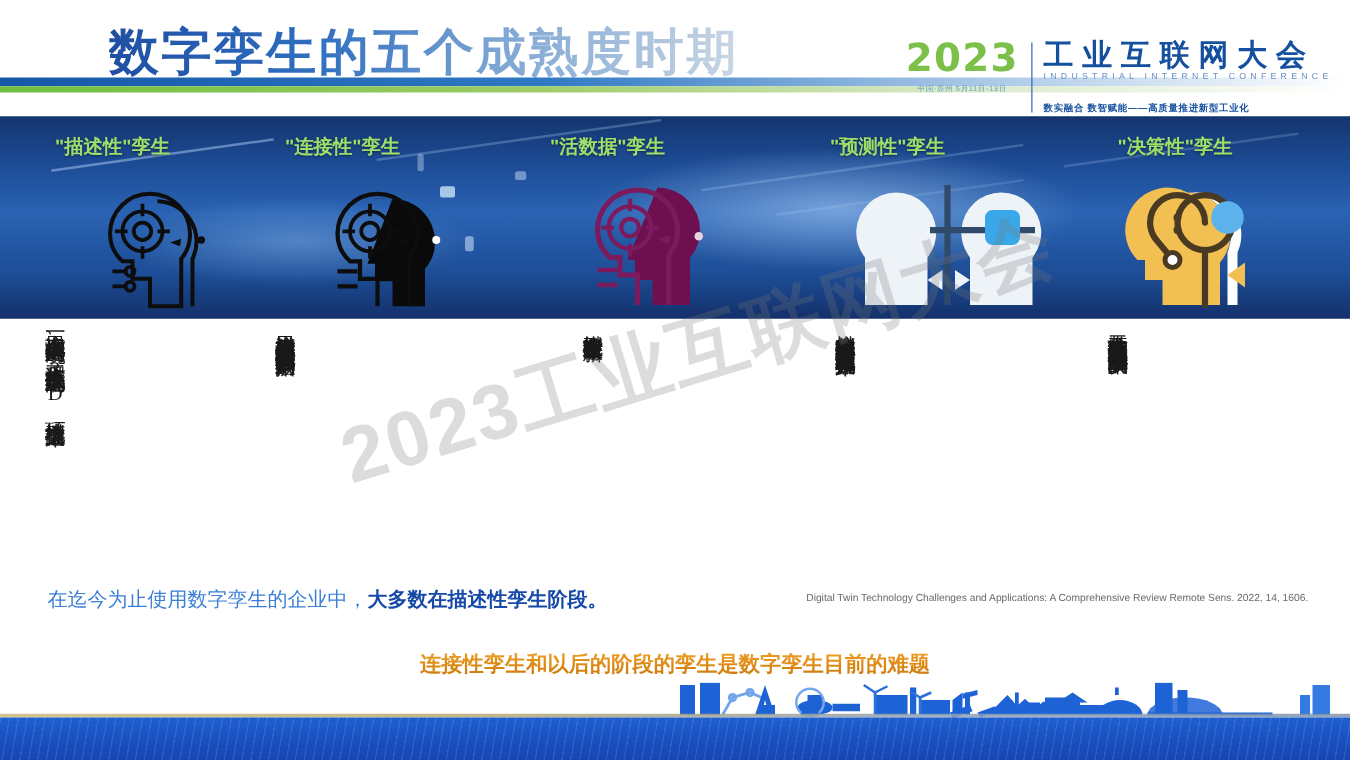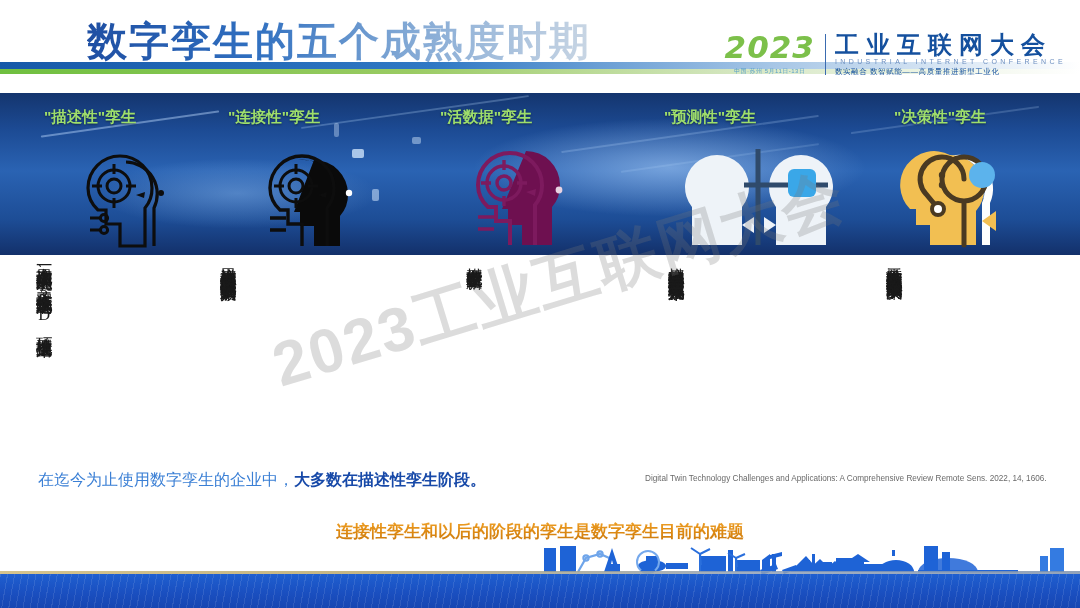--- a/index.html
+++ b/index.html
@@ -22,27 +22,27 @@
   }
   .hdr-rule{position:absolute;left:0;width:1080px;}
   .rule-blue{top:62px;height:7px;
     background:linear-gradient(90deg,#1558a8 0%,#2f78c4 40%,#a8c7e6 72%,#ffffff 100%);}
   .rule-green{top:69px;height:5px;
     background:linear-gradient(90deg,#6fbf3f 0%,#9acb63 38%,#d8e8c6 70%,#ffffff 100%);}
 
   .logo{position:absolute;right:14px;top:32px;display:flex;align-items:flex-start;}
   .logo-left{text-align:center;padding-right:10px;}
   .logo-2023{font-size:31px;font-weight:700;color:#7cc04a;letter-spacing:1px;line-height:1;
-     font-family:"DejaVu Sans",sans-serif;font-style:italic;}
+     font-family:"DejaVu Sans",sans-serif;}
   .logo-date{font-size:6px;color:#5aa0c8;margin-top:4px;letter-spacing:.5px;white-space:nowrap;}
   .logo-div{width:1px;background:#3a6bb0;margin:2px 9px 2px 0;align-self:stretch;}
   .logo-right{text-align:left;}
   .logo-cn{font-size:24px;font-weight:700;color:#14509e;letter-spacing:7px;line-height:1.05;white-space:nowrap;}
   .logo-en{font-size:7px;color:#6d8fc0;letter-spacing:3.4px;white-space:nowrap;margin-top:1px;}
-  .logo-sub{font-size:7.5px;font-weight:400;color:#14509e;letter-spacing:.6px;white-space:nowrap;margin-top:2px;}
+  .logo-sub{font-size:7.5px;font-weight:700;color:#14509e;letter-spacing:.6px;white-space:nowrap;margin-top:17px;}
 
   
   .banner{position:absolute;left:0;top:93px;width:1080px;height:162px;overflow:hidden;
     background:
       radial-gradient(ellipse 280px 70px at 62% 46%, rgba(180,215,255,.55), rgba(180,215,255,0) 70%),
       radial-gradient(ellipse 200px 50px at 22% 62%, rgba(150,195,245,.40), rgba(150,195,245,0) 70%),
       linear-gradient(180deg,#14356e 0%,#1c4a93 22%,#2a63b3 48%,#1d4d96 78%,#13306a 100%);
   }
   .banner .streak{position:absolute;height:2px;background:rgba(190,220,255,.45);transform:rotate(-8deg);border-radius:2px;}
   .banner .dot{position:absolute;background:rgba(215,235,255,.75);border-radius:2px;}

